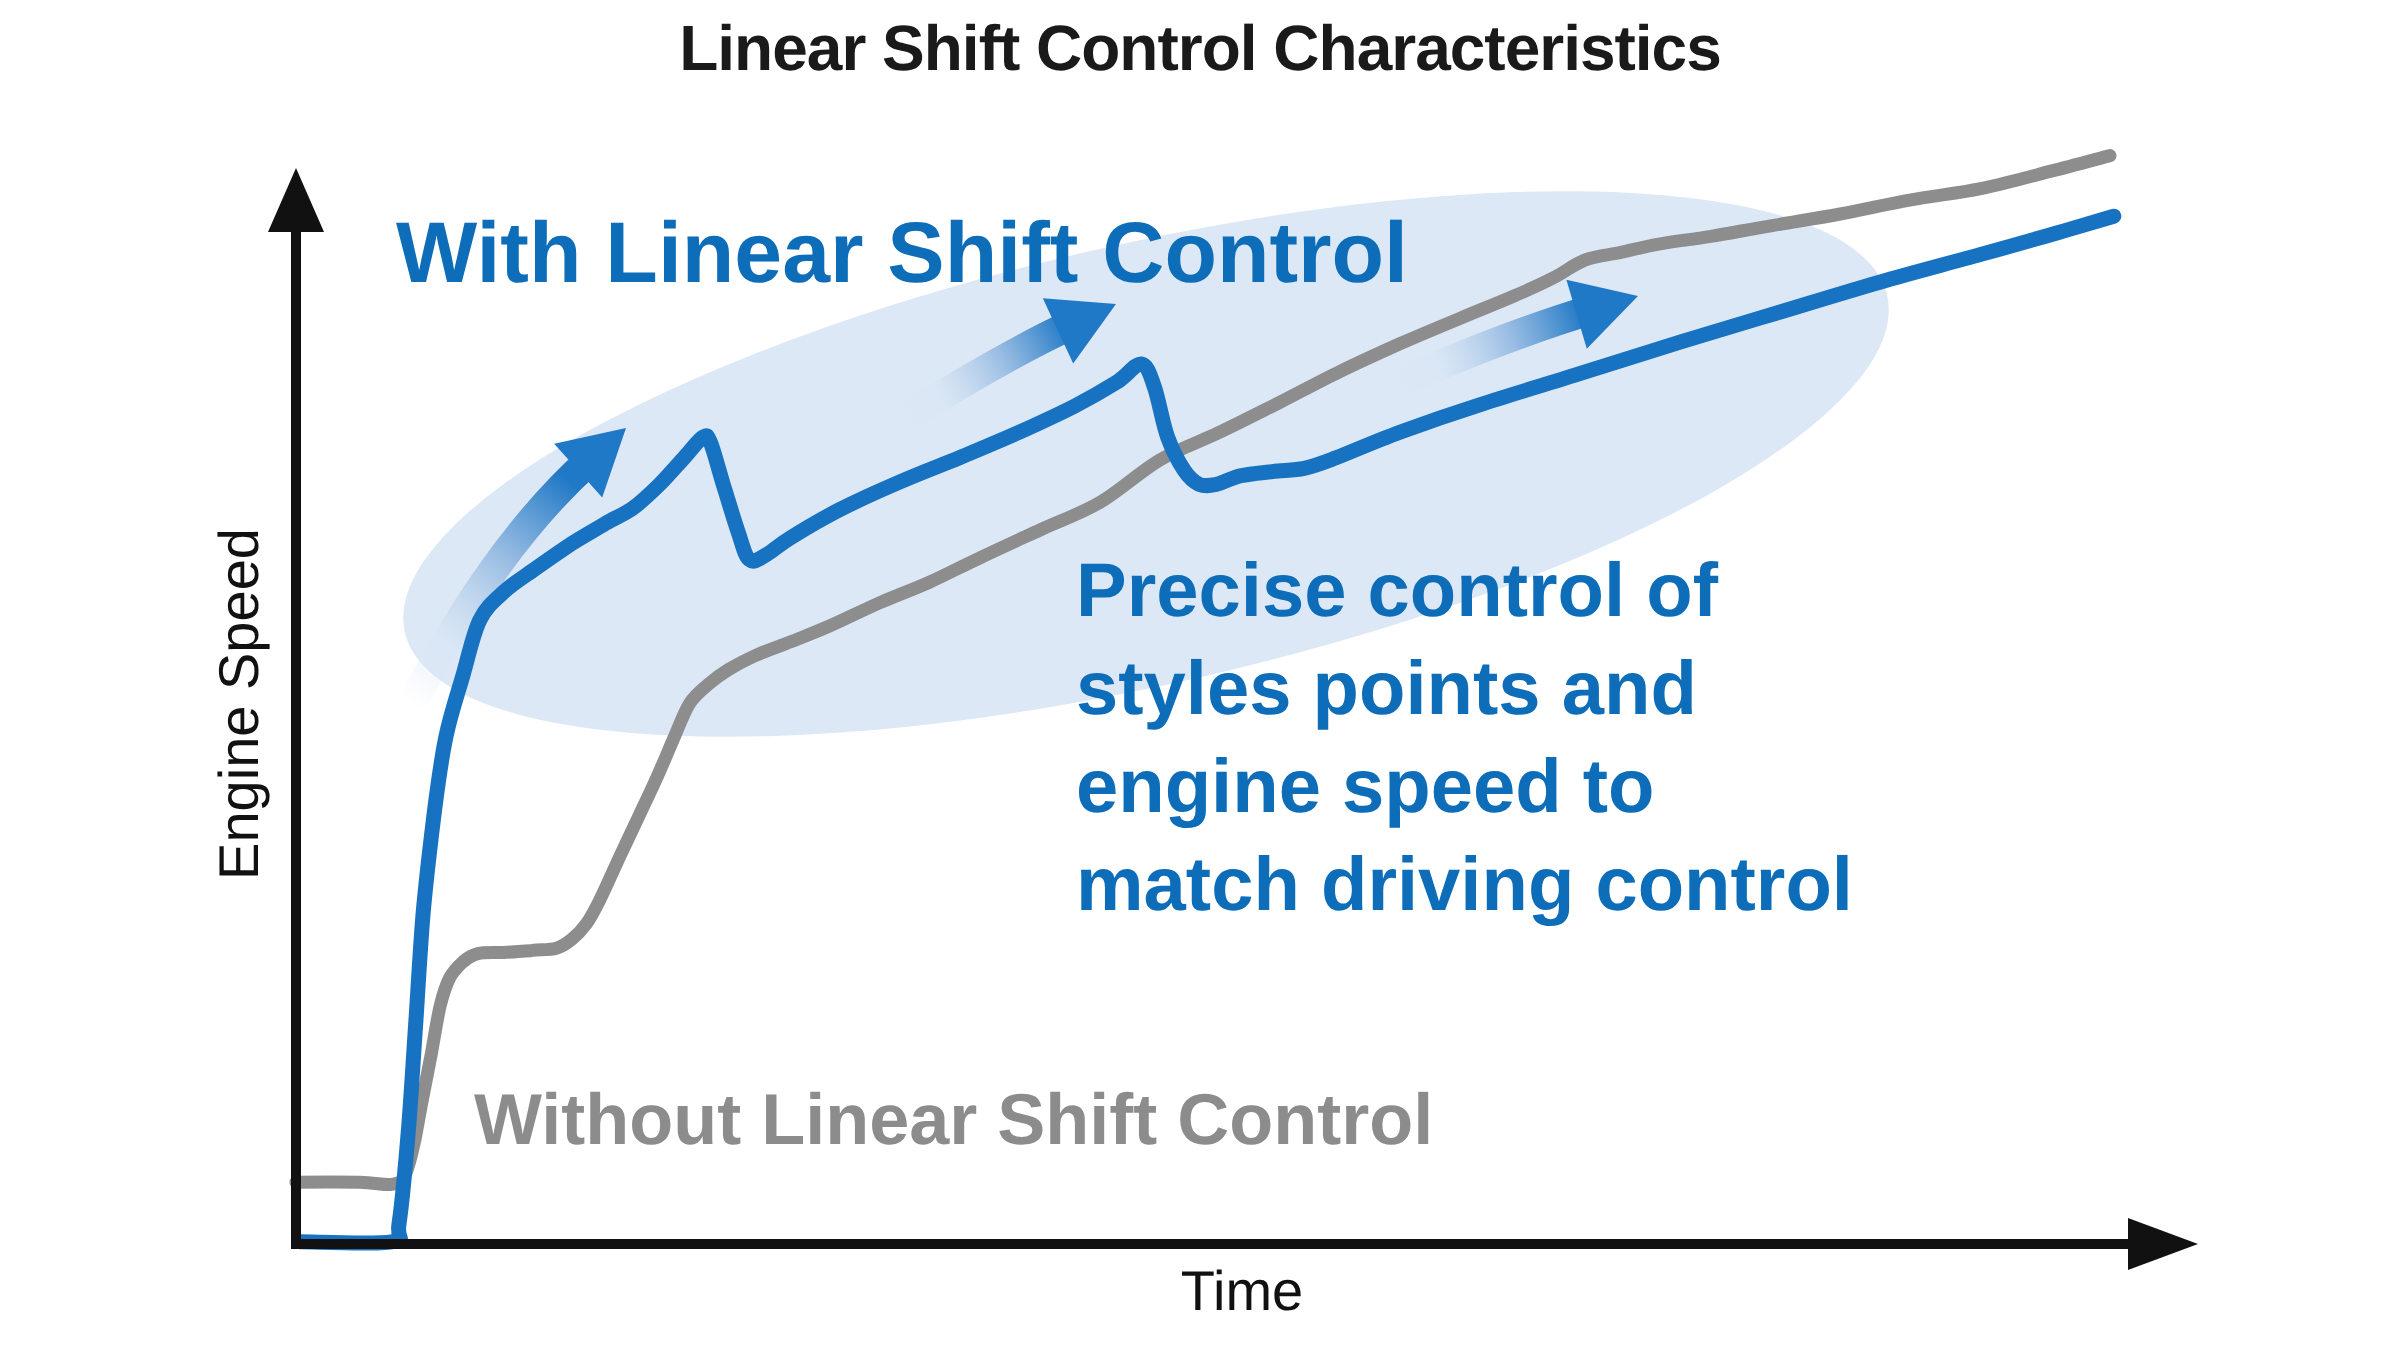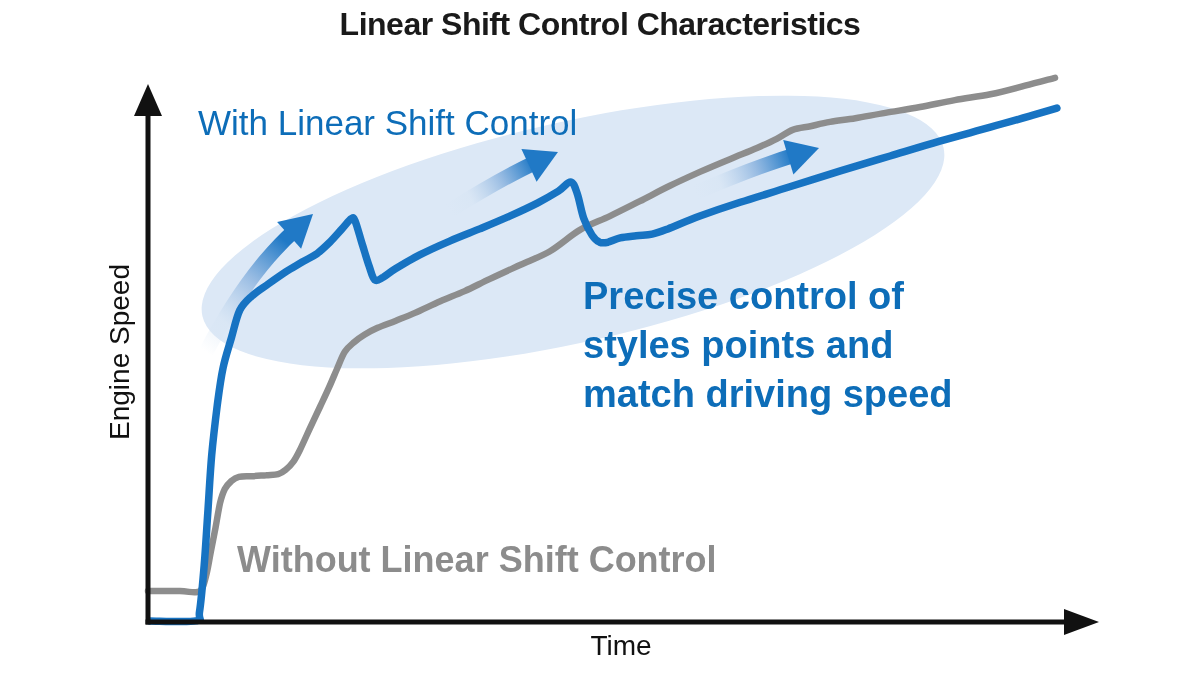--- a/index.html
+++ b/index.html
@@ -1,22 +1,22 @@
 <!DOCTYPE html>
 <html><head>
 <meta charset="utf-8">
 <style>
   html,body{margin:0;padding:0;background:#fff;}
   #canvas{position:relative;width:1200px;height:675px;background:#fff;overflow:hidden;
           font-family:"Liberation Sans",sans-serif;}
   #plot{position:absolute;left:0;top:0;}
   .t{position:absolute;white-space:nowrap;}
   #title{left:0;top:6px;width:1200px;text-align:center;font-size:32px;font-weight:bold;letter-spacing:-0.5px;}
-  #with-label{left:198px;top:103px;font-size:35px;font-weight:normal;}
-  #annotation{left:538px;top:272px;font-size:38px;font-weight:bold;line-height:49px;margin-left:45px;}
+  #with-label{left:198px;top:103px;font-size:43px;font-weight:bold;}
+  #annotation{left:538px;top:272px;font-size:38px;font-weight:bold;line-height:49px;}
   #without-label{left:237px;top:539px;font-size:36px;font-weight:bold;}
   #ylabel{left:120px;top:352px;transform:translate(-50%,-50%) rotate(-90deg);font-size:28px;}
   #xlabel{left:521px;top:630px;width:200px;text-align:center;font-size:28px;}
   .annot-line{display:block;}
 </style>
 </head>
 <body>
 
 <div id="canvas">
 
@@ -73,21 +73,22 @@
     </g>
   </svg>
 
   <div class="t" id="title" style="color: rgb(26, 26, 26);">Linear Shift Control Characteristics</div>
 
   <div class="t" id="with-label" style="color: rgb(13, 109, 184);">With Linear Shift Control</div>
 
   <div class="t" id="annotation" style="color: rgb(13, 109, 184);">
     <span class="annot-line">Precise control of</span>
     <span class="annot-line">styles points and</span>
-    <span class="annot-line">match driving speed</span>
+    <span class="annot-line">engine speed to</span>
+    <span class="annot-line">match driving control</span>
   </div>
 
   <div class="t" id="without-label" style="color: rgb(140, 140, 140);">Without Linear Shift Control</div>
 
   <div class="t" id="ylabel" style="color: rgb(17, 17, 17);">Engine Speed</div>
 
   <div class="t" id="xlabel" style="color: rgb(17, 17, 17);">Time</div>
 
 </div>
 

